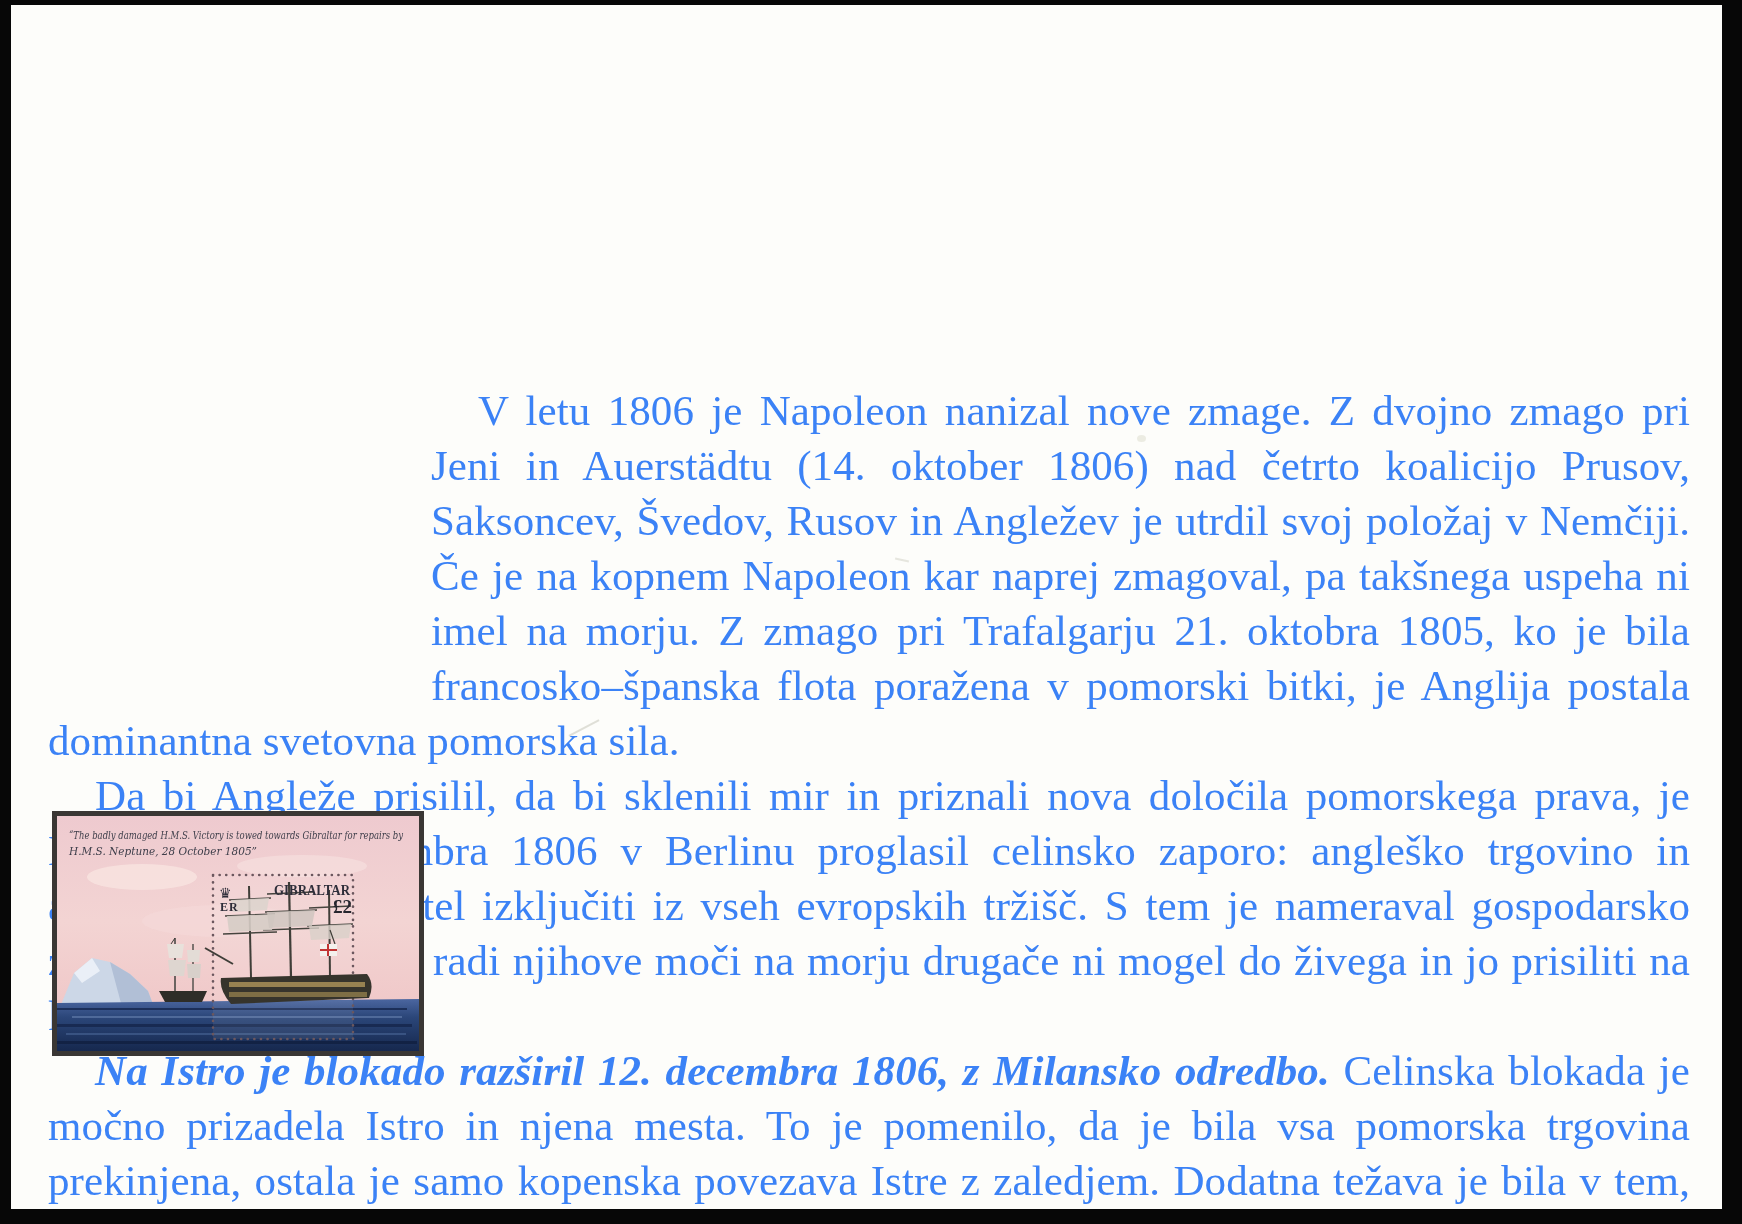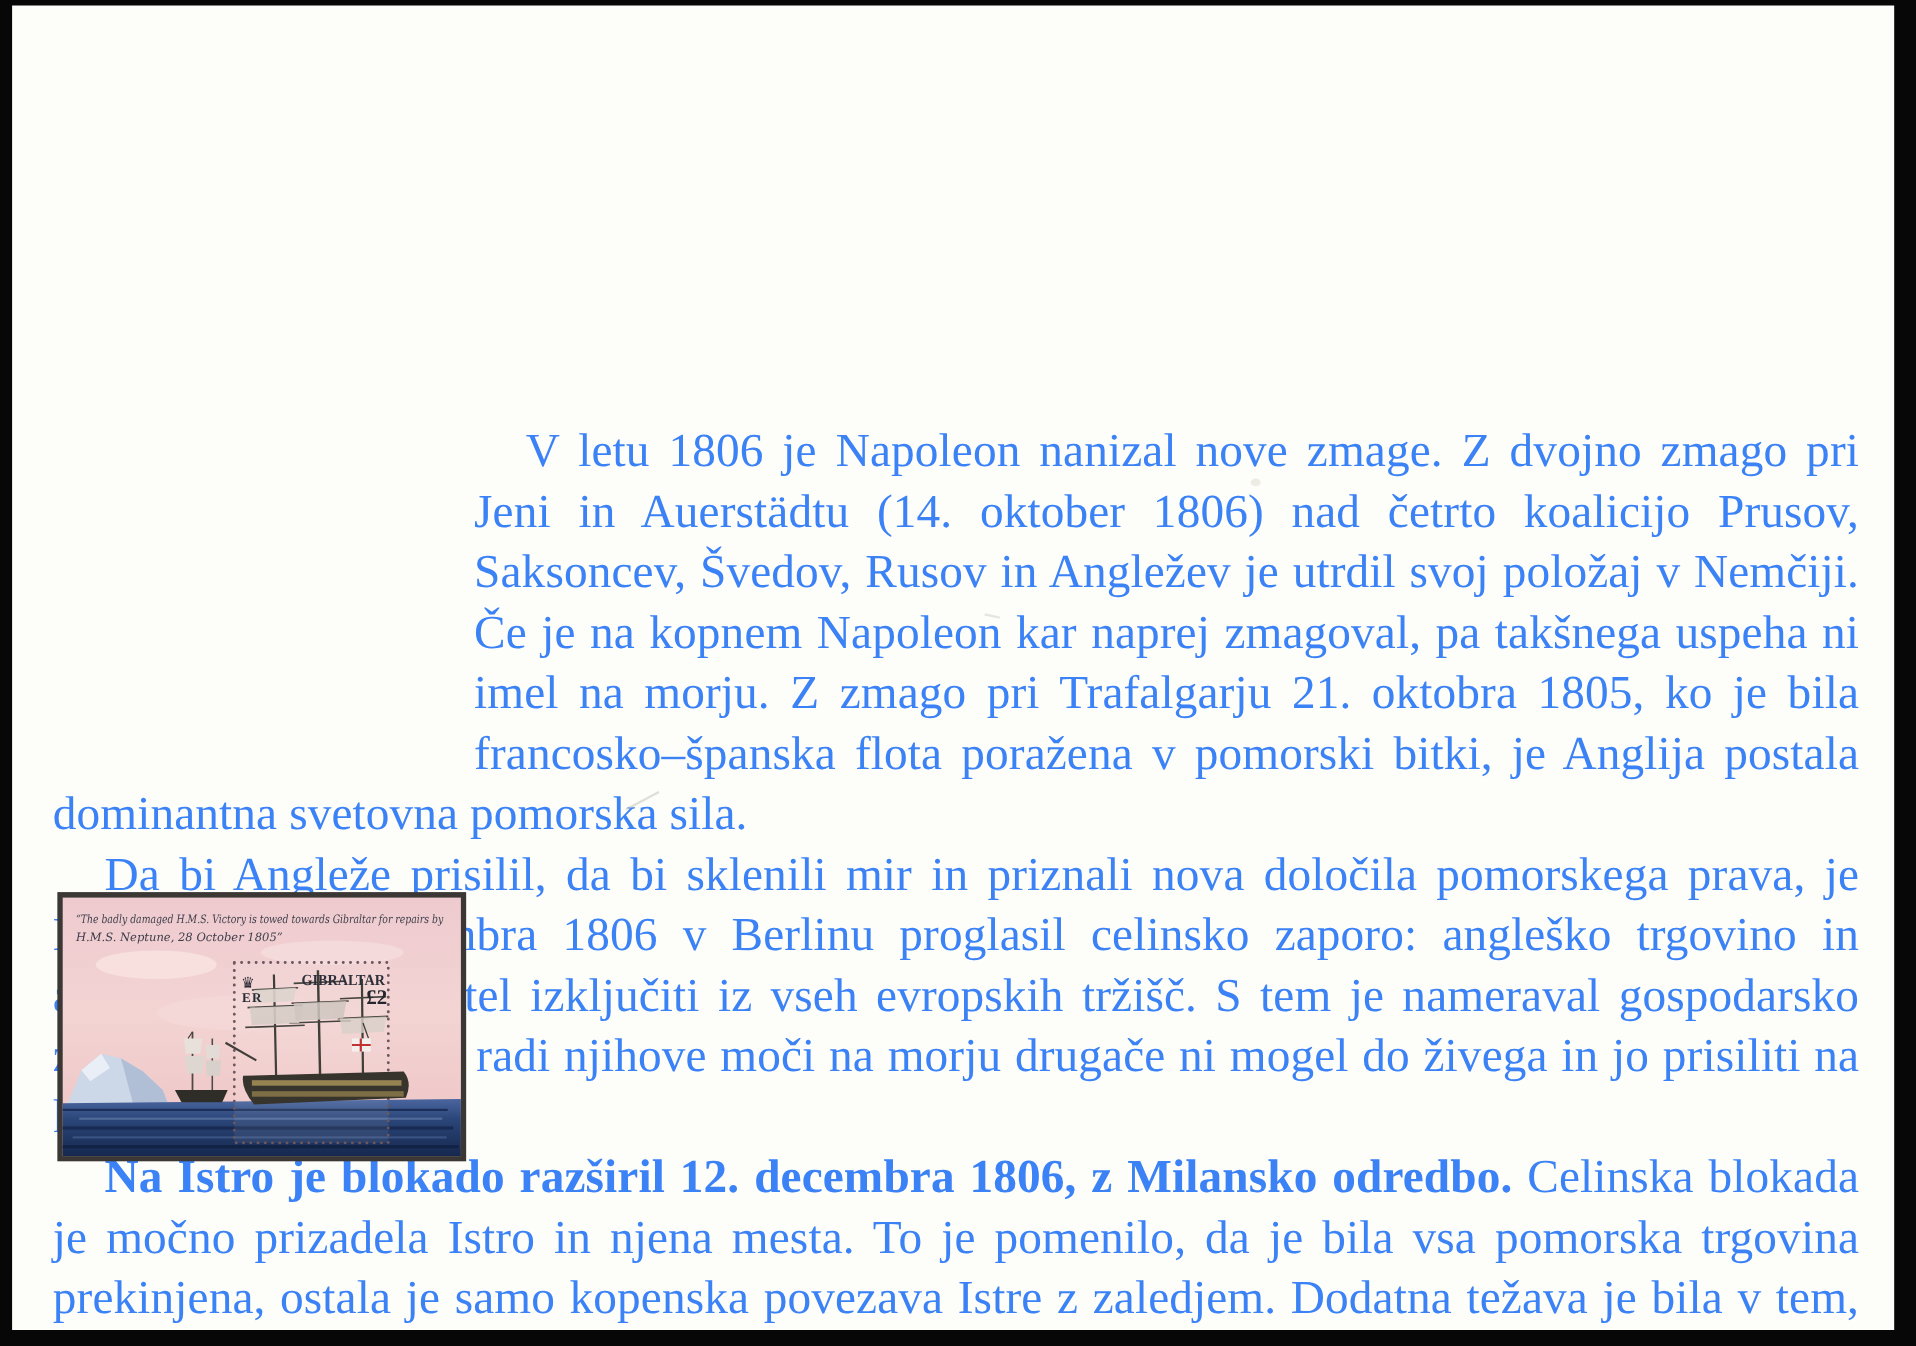--- a/index.html
+++ b/index.html
@@ -18,21 +18,21 @@
   .content{position:relative;width:100%;height:100%;}
   .body-text{
     margin:378px 32px 0 37px;
     font-size:43px;
     line-height:55px;
     text-align:justify;
     color:#3b82f6;
     letter-spacing:0.1px;
   }
   .body-text p{margin:0;text-indent:47px;}
-  .body-text b{font-weight:bold;}
+  .body-text b{font-weight:bold;font-style:italic;}
   .stamp-spacer{float:left;width:383px;height:302px;}
   .stamp-sheet{
     position:absolute;left:41px;top:428px;width:372px;height:245px;
   }
   .stamp-sheet svg{display:block;width:100%;height:100%;}
   .artifact{position:absolute;pointer-events:none;}
   .a1{left:556px;top:344px;width:34px;height:2px;background:#c6c6ba;opacity:.55;transform:rotate(-28deg);}
   .a2{left:1126px;top:52px;width:9px;height:7px;background:#e7e7dc;border-radius:50%;opacity:.8;}
   .a3{left:884px;top:176px;width:14px;height:2px;background:#dcdcd2;opacity:.7;transform:rotate(12deg);}
 </style>

